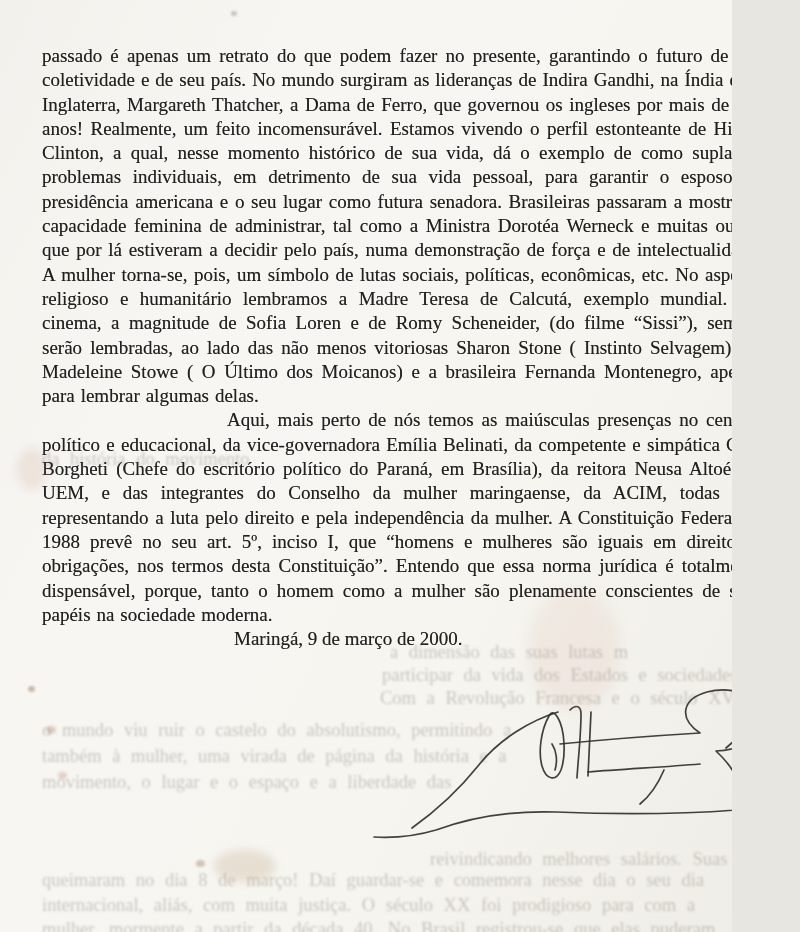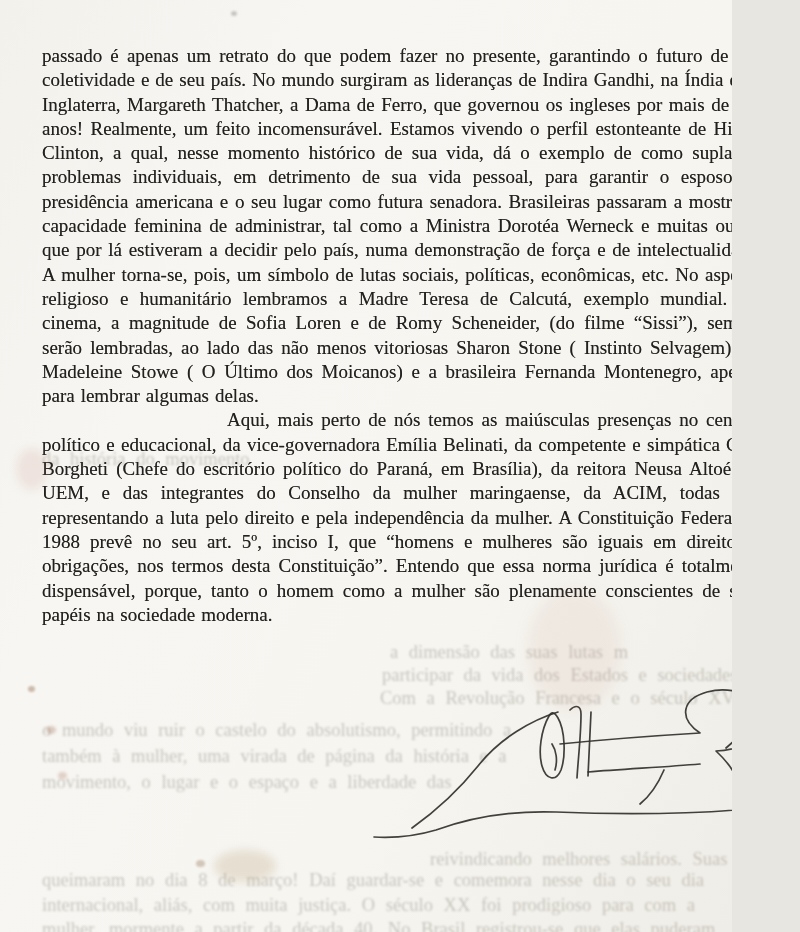--- a/index.html
+++ b/index.html
@@ -56,20 +56,21 @@
   <div class="ghost" style="left:42px;top:744px;width:525px;">também à mulher, uma virada de página da história e a</div>
   <div class="ghost" style="left:42px;top:770px;width:500px;">movimento, o lugar e o espaço e a liberdade das</div>
   <div class="ghost" style="left:430px;top:847px;width:332px;">reivindicando melhores salários. Suas patroas as</div>
   <div class="ghost" style="left:42px;top:868px;width:720px;">queimaram no dia 8 de março! Daí guardar-se e comemora nesse dia o seu dia</div>
   <div class="ghost" style="left:42px;top:893px;width:720px;">internacional, aliás, com muita justiça. O século XX foi prodigioso para com a</div>
   <div class="ghost" style="left:42px;top:917px;width:720px;">mulher, mormente a partir da década 40. No Brasil registrou-se que elas puderam</div>
 
   <div class="textcol">
     <p class="j">passado é apenas um retrato do que podem fazer no presente, garantindo o futuro de sua coletividade e de seu país. No mundo surgiram as lideranças de Indira Gandhi, na Índia e na Inglaterra, Margareth Thatcher, a Dama de Ferro, que governou os ingleses por mais de dez anos! Realmente, um feito incomensurável. Estamos vivendo o perfil estonteante de Hilary Clinton, a qual, nesse momento histórico de sua vida, dá o exemplo de como suplantar problemas individuais, em detrimento de sua vida pessoal, para garantir o esposo na presidência americana e o seu lugar como futura senadora. Brasileiras passaram a mostrar a capacidade feminina de administrar, tal como a Ministra Dorotéa Werneck e muitas outras que por lá estiveram a decidir pelo país, numa demonstração de força e de intelectualidade. A mulher torna-se, pois, um símbolo de lutas sociais, políticas, econômicas, etc. No aspecto religioso e humanitário lembramos a Madre Teresa de Calcutá, exemplo mundial. No cinema, a magnitude de Sofia Loren e de Romy Scheneider, (do filme “Sissi”), sempre serão lembradas, ao lado das não menos vitoriosas Sharon Stone ( Instinto Selvagem), de Madeleine Stowe ( O Último dos Moicanos) e a brasileira Fernanda Montenegro, apenas para lembrar algumas delas.</p>
     <p class="j p2">Aqui, mais perto de nós temos as maiúsculas presenças no cenário político e educacional, da vice-governadora Emília Belinati, da competente e simpática Cida Borgheti (Chefe do escritório político do Paraná, em Brasília), da reitora Neusa Altoé, da UEM, e das integrantes do Conselho da mulher maringaense, da ACIM, todas elas representando a luta pelo direito e pela independência da mulher. A Constituição Federal de 1988 prevê no seu art. 5º, inciso I, que “homens e mulheres são iguais em direitos e obrigações, nos termos desta Constituição”. Entendo que essa norma jurídica é totalmente dispensável, porque, tanto o homem como a mulher são plenamente conscientes de seus papéis na sociedade moderna.</p>
+    <p class="dateline">Maringá, 9 de março de 2000.</p>
   </div>
 
   <svg class="sig" viewBox="0 0 800 932" aria-hidden="true">
 
     <path d="M 412,828 C 440,808 462,786 478,766 C 500,738 532,720 558,712"></path>
 
     <path d="M 549,716 C 541,730 538,752 542,766 C 546,780 556,782 561,770 C 566,756 565,730 558,718 C 554,711 551,712 549,716"></path>
     <path d="M 552,744 C 556,750 558,760 555,770"></path>
 
     <path d="M 570,710 C 576,704 581,706 581,714 C 581,736 578,760 577,778"></path>

